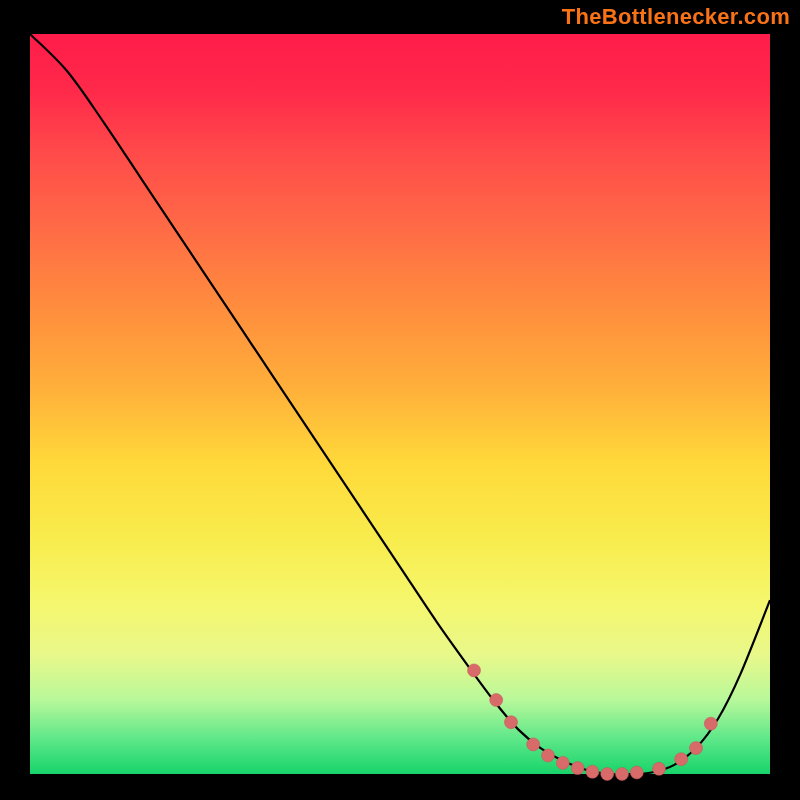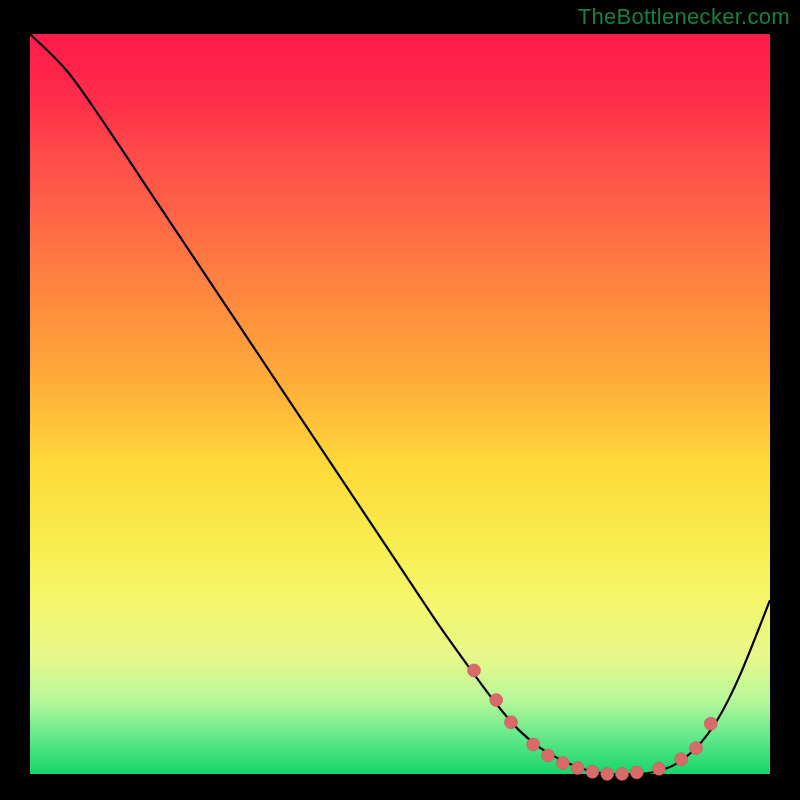--- a/index.html
+++ b/index.html
@@ -14,23 +14,23 @@
   .frame {
     position: relative;
     width: 800px;
     height: 800px;
     background: #000;
   }
   .attribution {
     position: absolute;
     top: 4px;
     right: 10px;
-    color: #15803d;
+    color: #f97316;
     font-size: 22px;
-    font-weight: 400;
+    font-weight: 700;
     letter-spacing: 0.3px;
   }
   .plot {
     position: absolute;
     left: 30px;
     top: 34px;
     width: 740px;
     height: 740px;
     
     background: linear-gradient(

